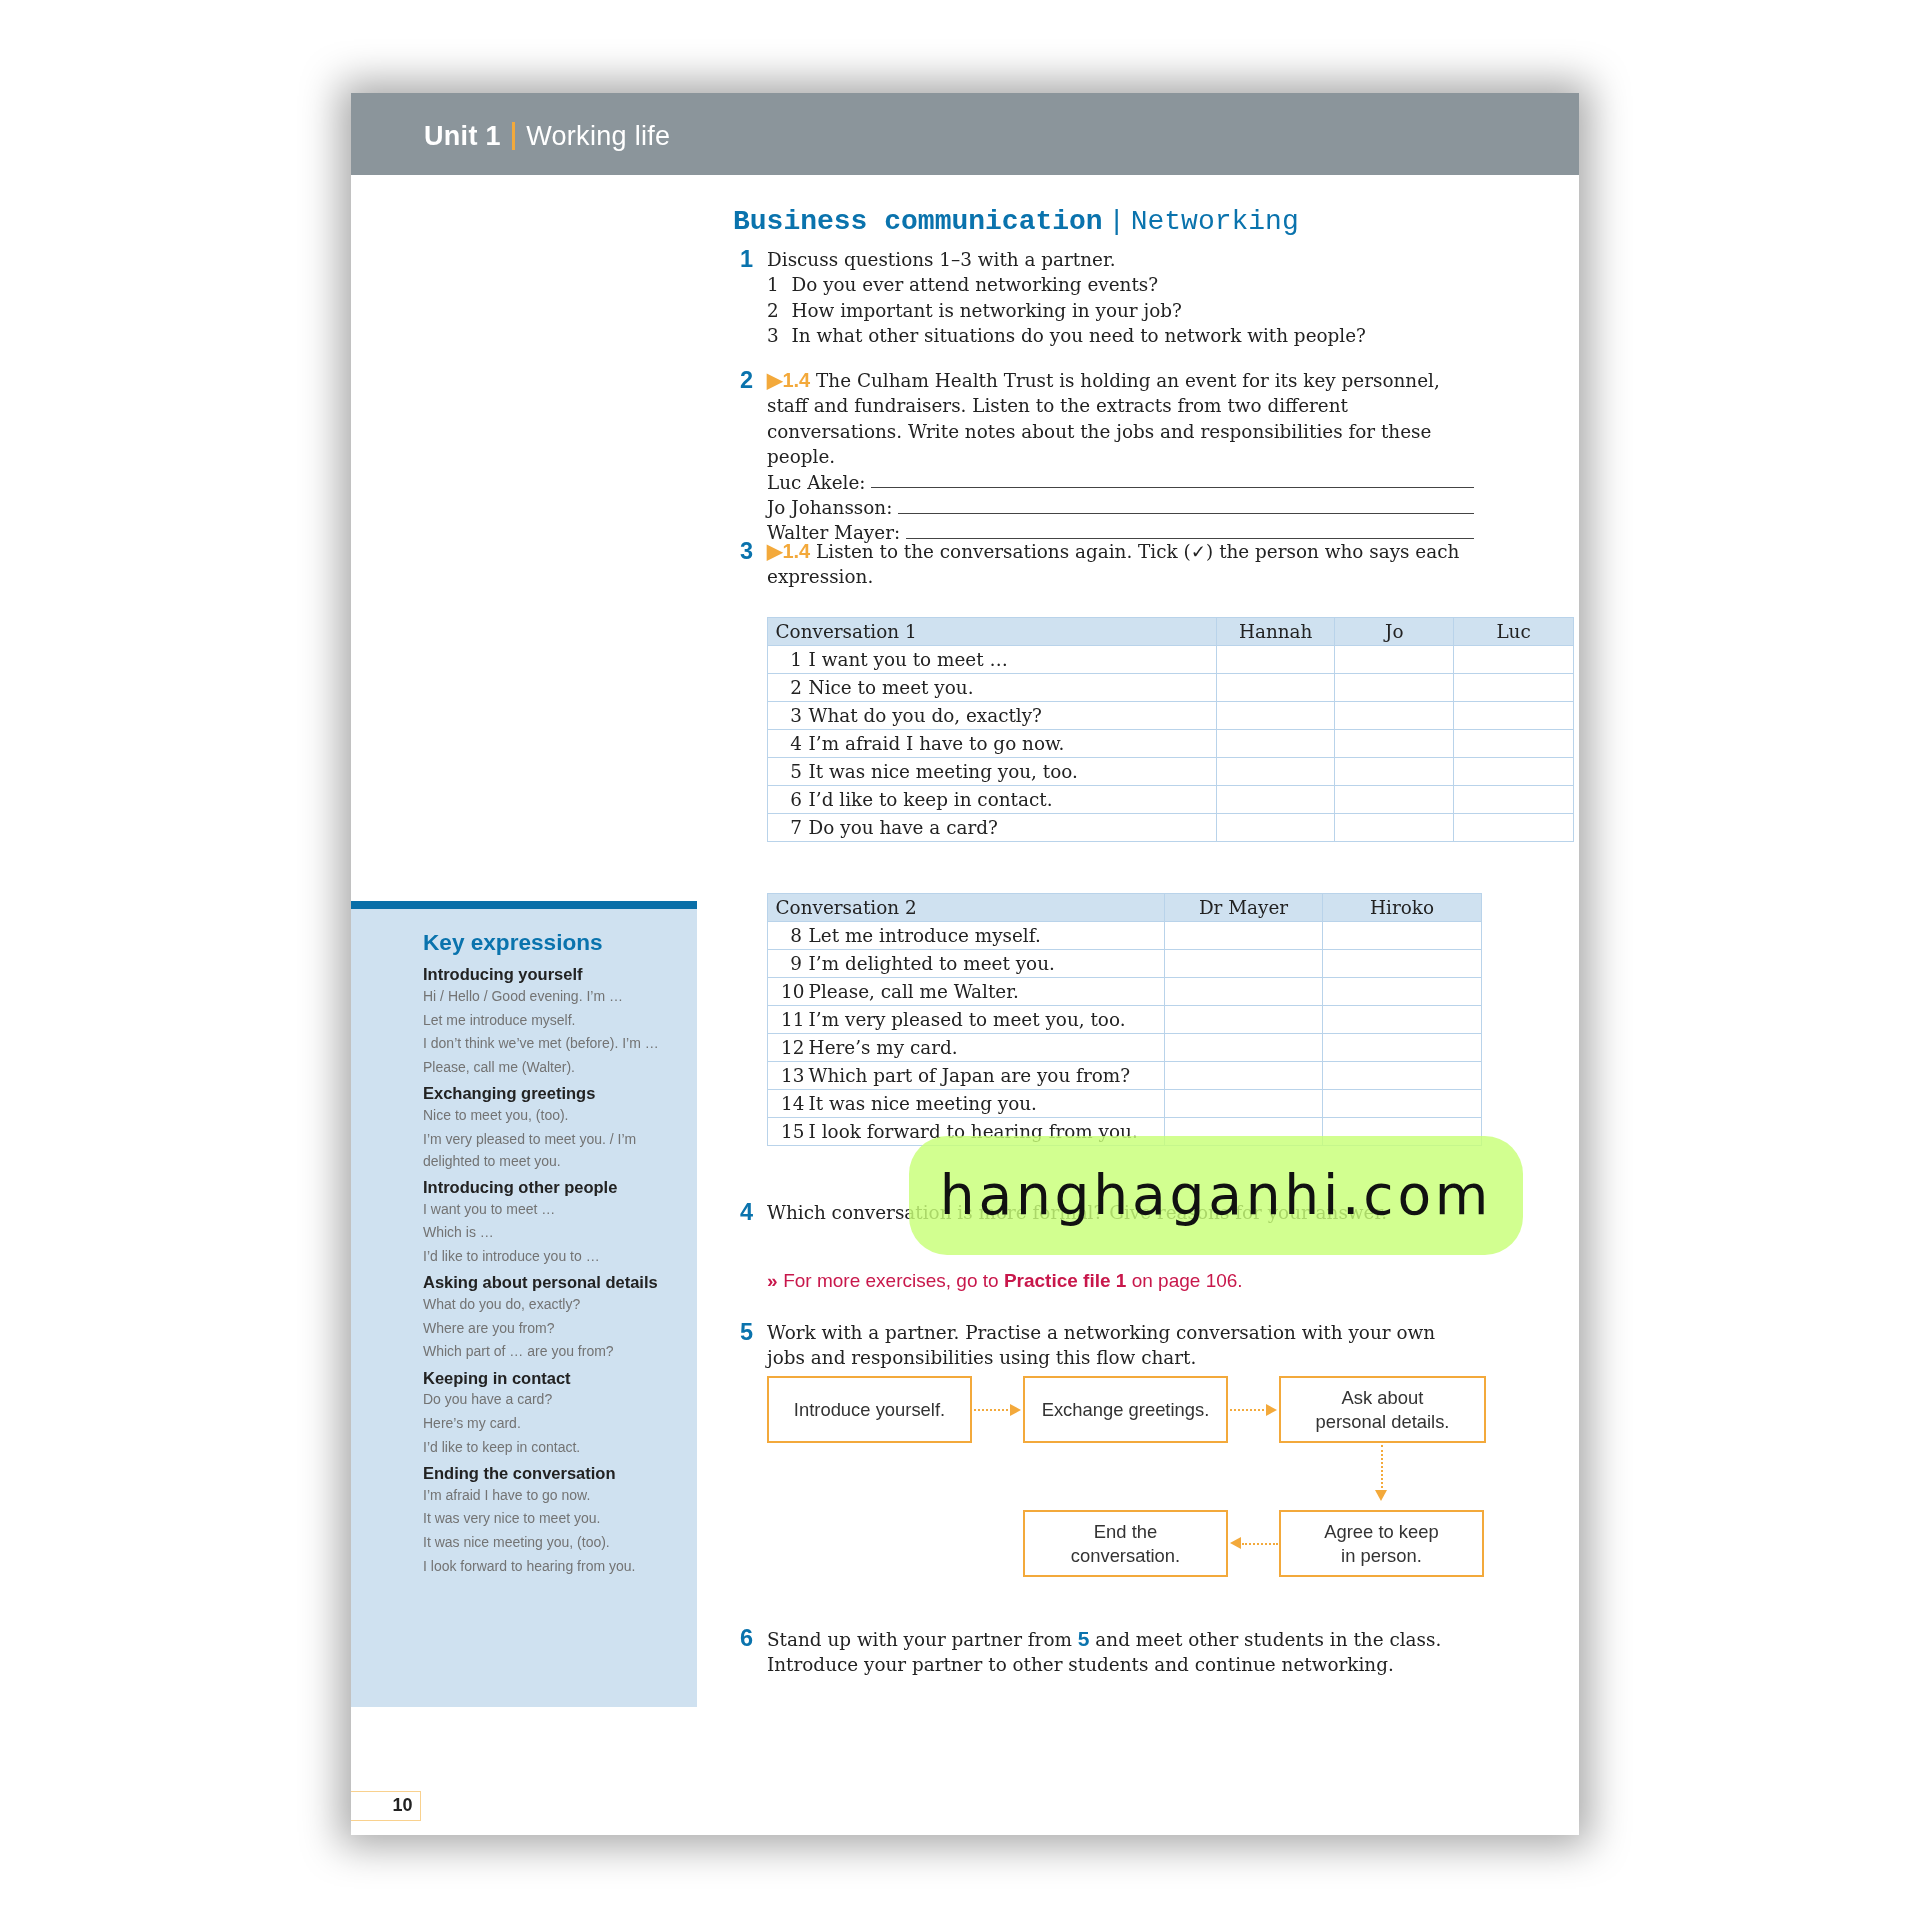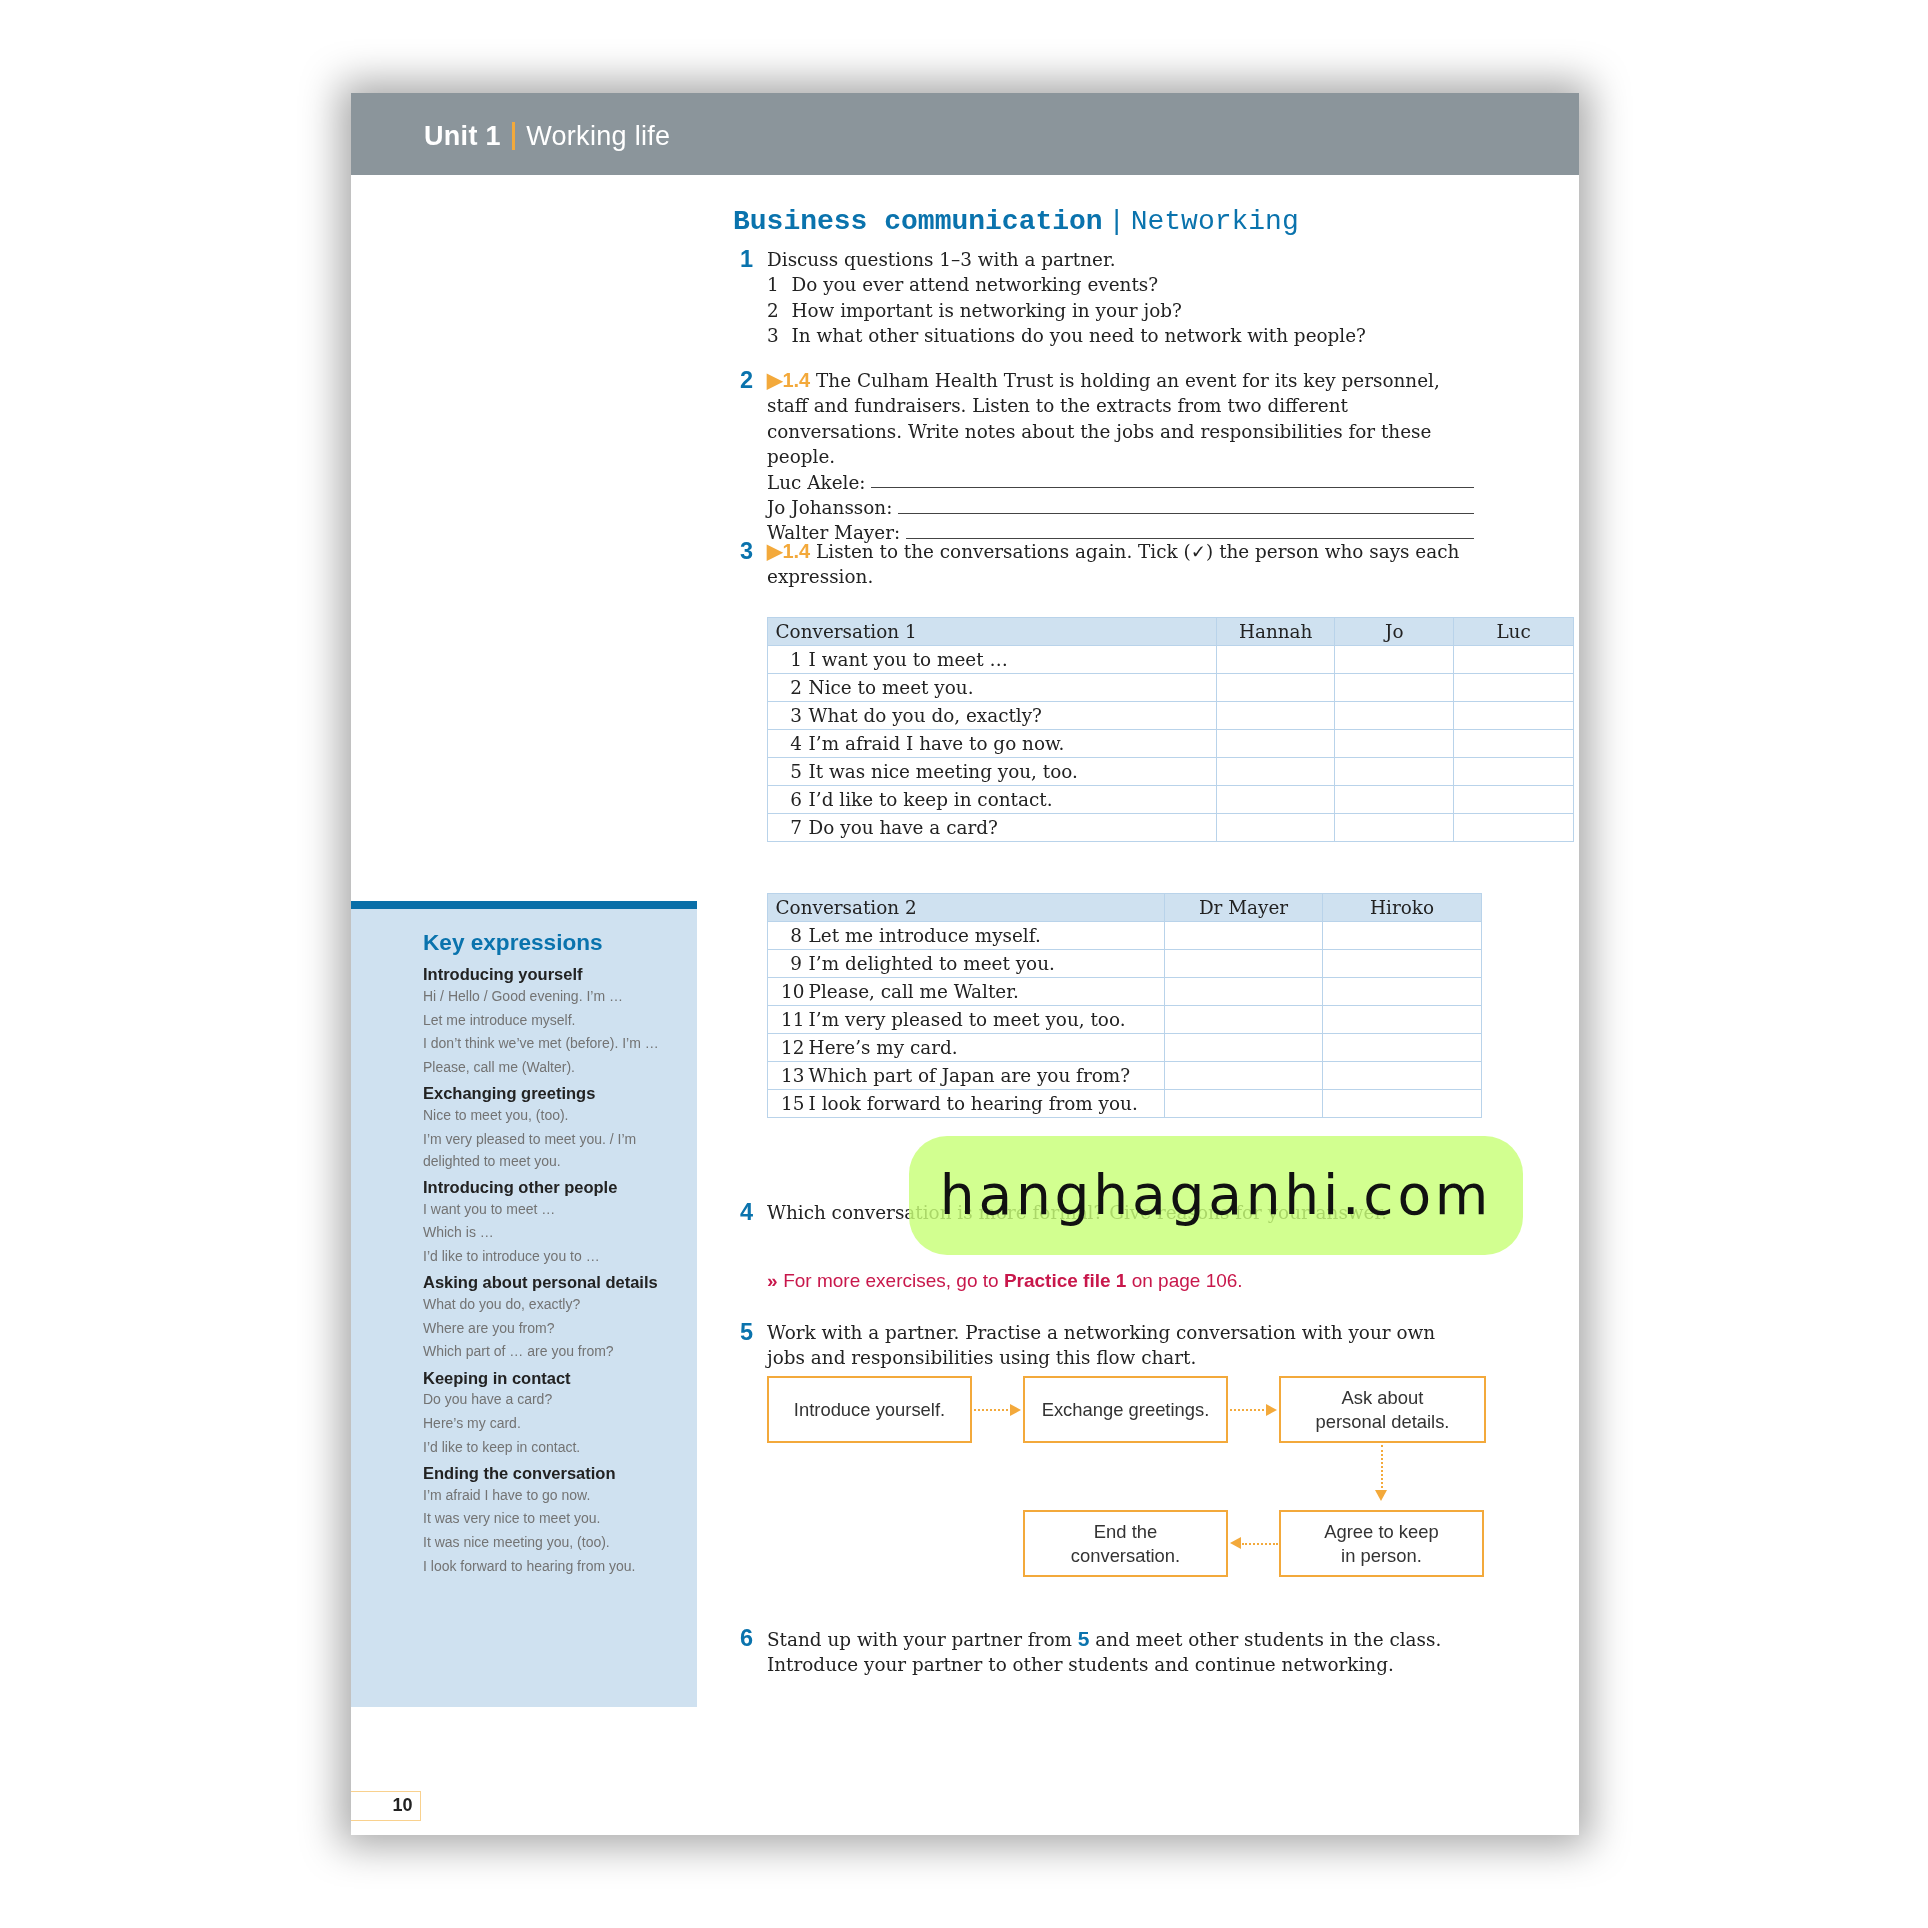--- a/index.html
+++ b/index.html
@@ -204,20 +204,25 @@
           <td class="n"><span class="no">12</span><span>Here’s my card.</span></td>
           <td></td>
           <td></td>
         </tr>
     <tr>
           <td class="n"><span class="no">13</span><span>Which part of Japan are you from?</span></td>
           <td></td>
           <td></td>
         </tr>
     <tr>
+          <td class="n"><span class="no">14</span><span>It was nice meeting you.</span></td>
+          <td></td>
+          <td></td>
+        </tr>
+    <tr>
           <td class="n"><span class="no">15</span><span>I look forward to hearing from you.</span></td>
           <td></td>
           <td></td>
         </tr>
   </tbody>
     </table>
 
   <div class="ex" style="top:1107px;">
     <span class="num">4</span>
     <div class="body">Which conversation is more formal? Give reasons for your answer.</div>

